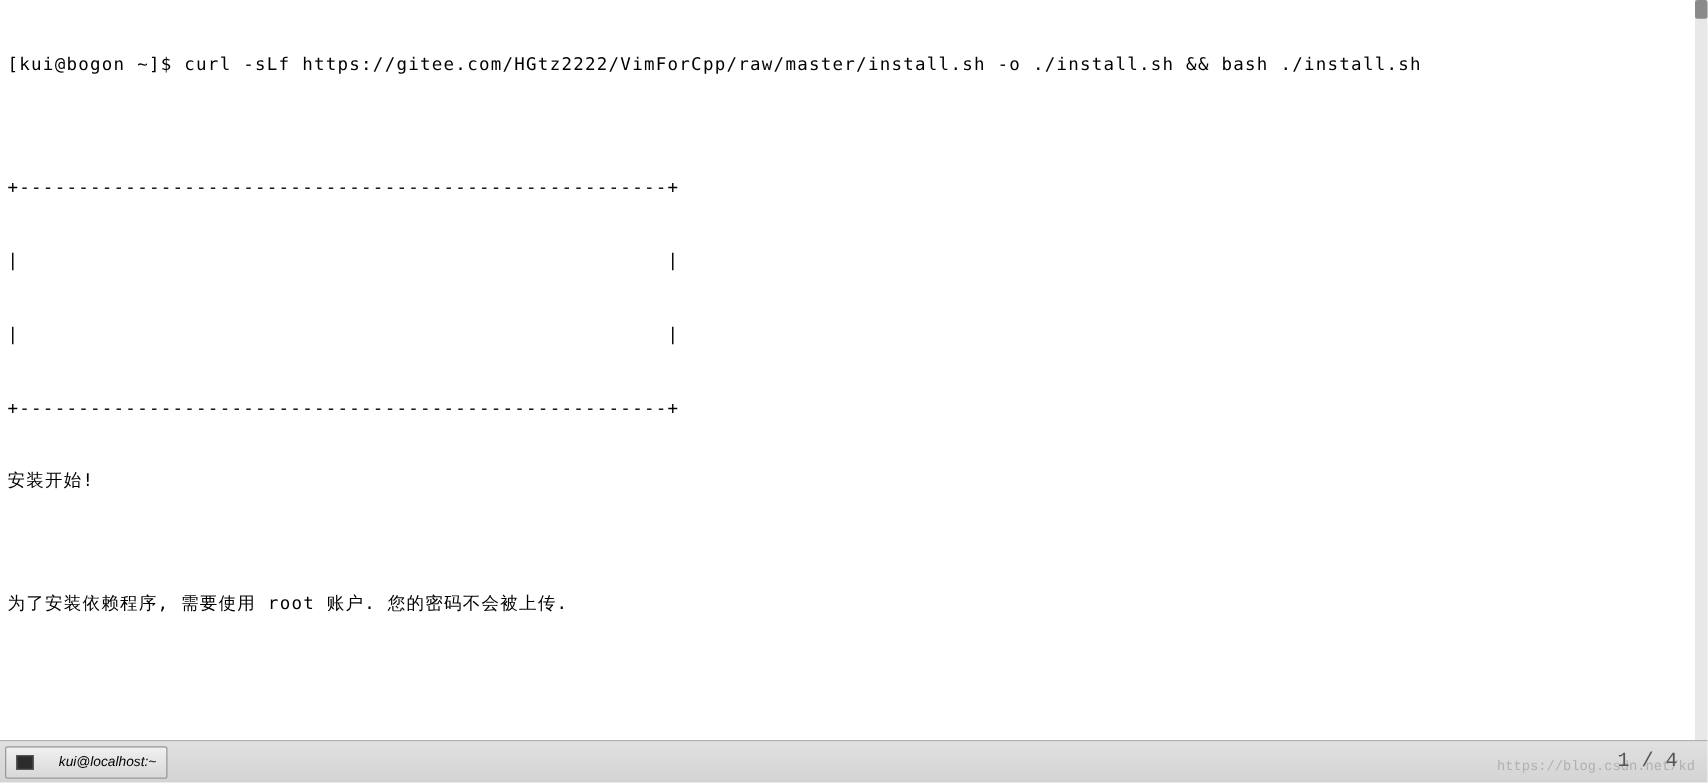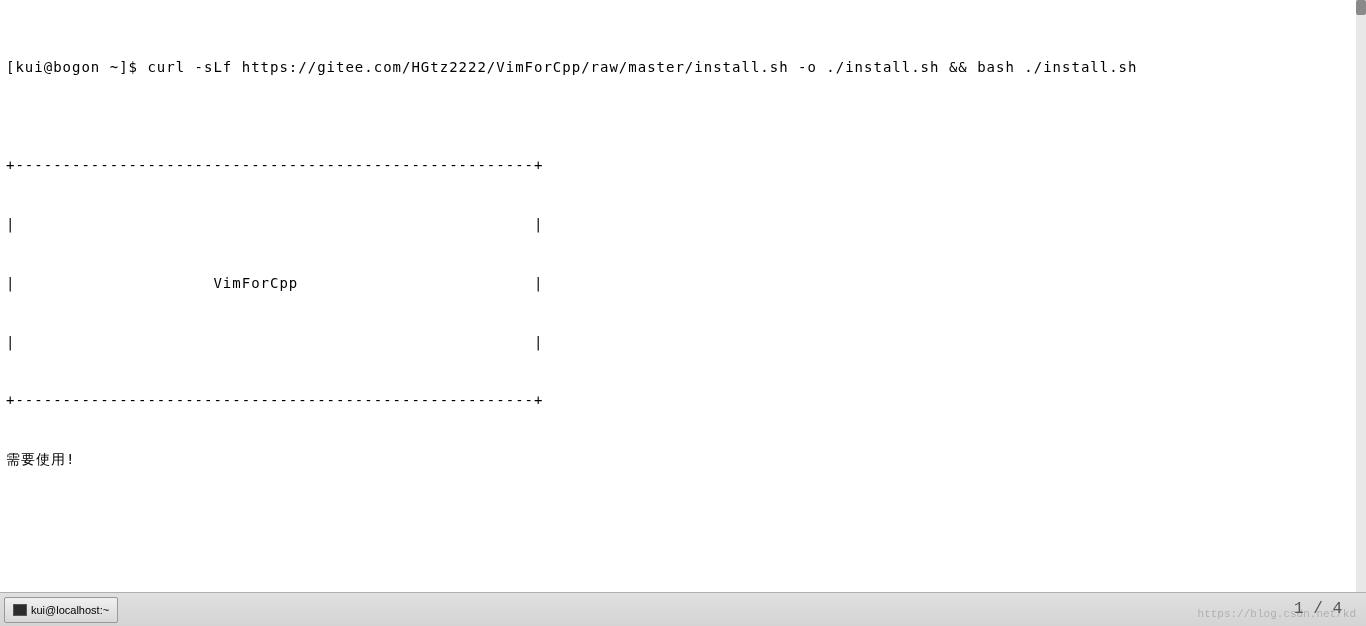--- a/index.html
+++ b/index.html
@@ -13,21 +13,21 @@
       background: #ffffff;
       color: #000000;
       width: 1366px;
       height: 626px;
       overflow: hidden;
       position: relative;
     }
     .terminal-area {
       width: 100%;
       height: 523px;
-      padding: 19px 6px;
+      padding: 4px 6px;
       overflow: hidden;
       white-space: pre;
       letter-spacing: 1px;
       line-height: 1.4;
       position: relative;
     }
     .terminal-area::-webkit-scrollbar {
       width: 10px;
     }
     .scrollbar-track {
@@ -69,21 +69,22 @@
       display: flex;
       align-items: center;
       height: 26px;
       padding: 0 8px;
       background: linear-gradient(to bottom, #f0f0f0, #d8d8d8);
       border: 1px solid #999;
       border-radius: 2px;
       font-size: 11px;
       font-family: sans-serif;
       letter-spacing: 0;
-      gap: 4px;
+      gap: 20px;
+      font-style: italic;
     }
     .terminal-icon {
       width: 14px;
       height: 12px;
       background: #2c2c2c;
       border: 1px solid #555;
       display: inline-block;
     }
     .watermark {
       position: absolute;
@@ -105,24 +106,23 @@
     }
   </style>
 </head>
 <body>
 
 <div class="terminal-area">
   <div class="prompt-line"><span>[kui@bogon ~]$ </span><span>curl -sLf https://gitee.com/HGtz2222/VimForCpp/raw/master/install.sh -o ./install.sh &amp;&amp; bash ./install.sh</span></div>
   <div class="output-line"></div>
   <div class="output-line">+-------------------------------------------------------+</div>
   <div class="output-line">|                                                       |</div>
-  <div class="output-line">|                     VimForCpp                         |</div>
   <div class="output-line">|                                                       |</div>
   <div class="output-line">+-------------------------------------------------------+</div>
-  <div class="output-line">需要使用!</div>
+  <div class="output-line">安装开始!</div>
   <div class="output-line"></div>
   <div class="output-line">为了安装依赖程序, 需要使用 root 账户. 您的密码不会被上传.</div>
   
   
   
   
   
   
   
   

